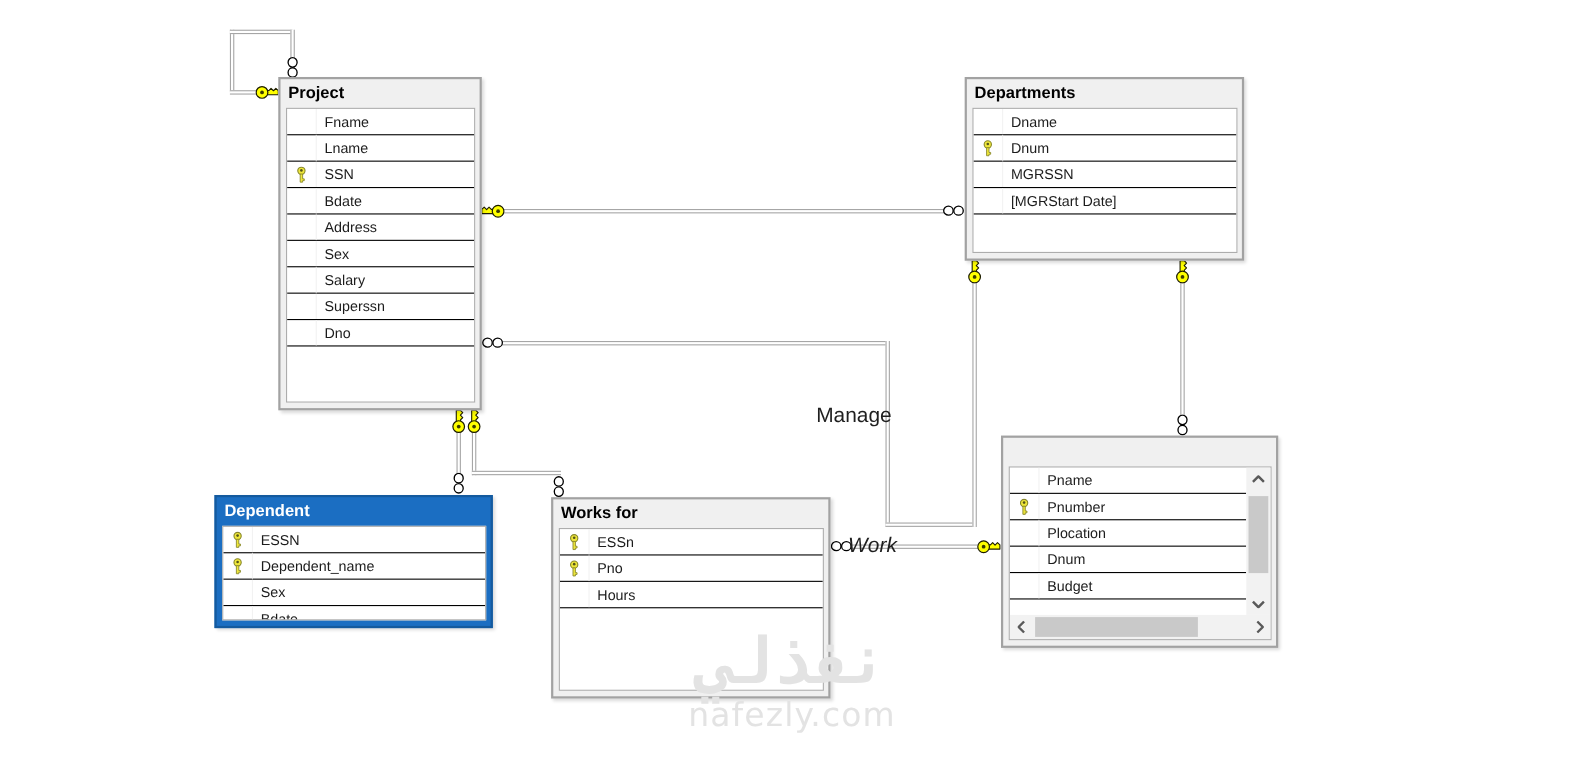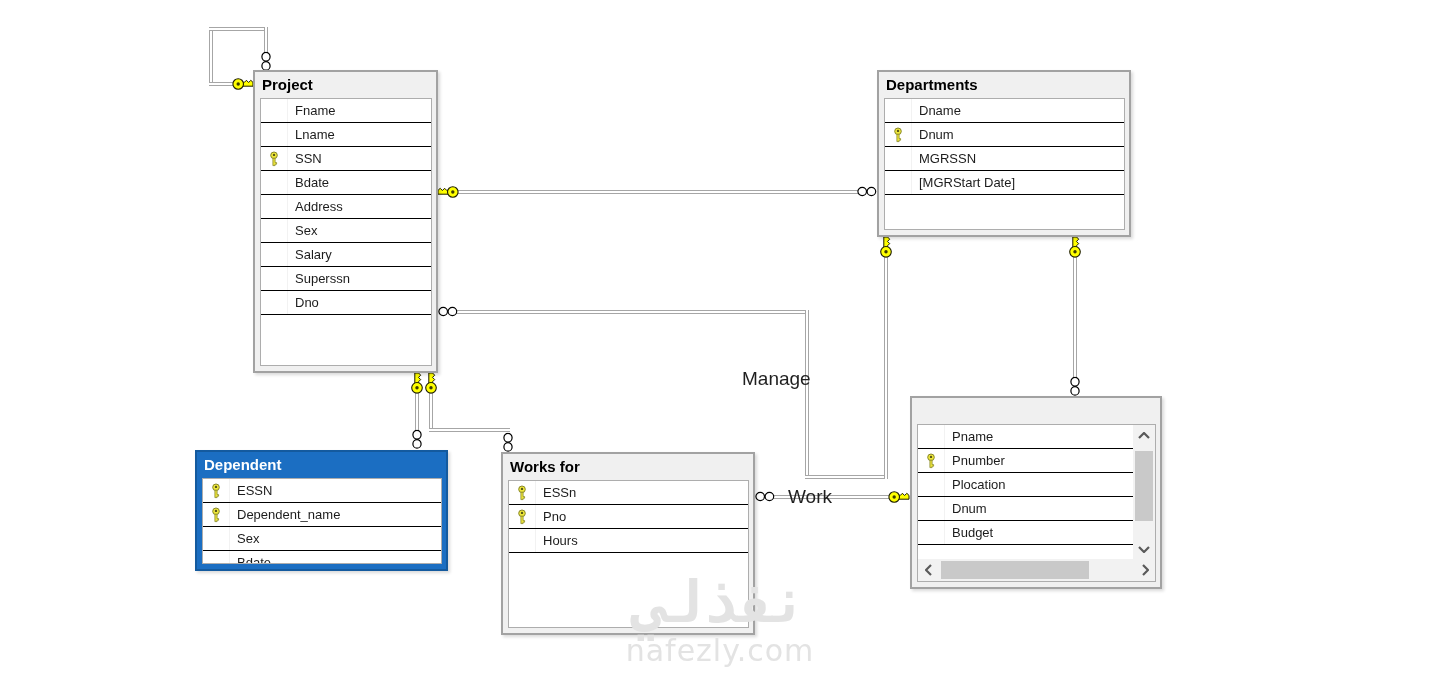--- a/index.html
+++ b/index.html
@@ -128,21 +128,21 @@
       <use href="#rel-inf-shape"></use>
     </svg>
 
   <div class="lh" style="left:773px;top:495px;width:116px;"></div>
   <svg class="relinf" style="left:755px;top:491px;" viewBox="0 0 20 11">
       <use href="#rel-inf-shape"></use>
     </svg>
   <svg class="relkey flip" style="left:888px;top:490px;" viewBox="0 0 22 14">
       <use href="#rel-key-shape"></use>
     </svg>
-  <div class="rel-label" style="left:788px;top:486px;">Work</div>
+  <div class="rel-label" style="left:771px;top:486px;font-style:italic;">Work</div>
 
   <div class="tbl" style="left:253px;top:70px;width:185px;height:303px;">
     <div class="tbl-title">Project</div>
     <div class="tbl-body">
       <div class="row">
           <span class="cell-icon"></span>
           <span class="cell-text">Fname</span>
         </div>
       <div class="row">
           <span class="cell-icon"></span>

